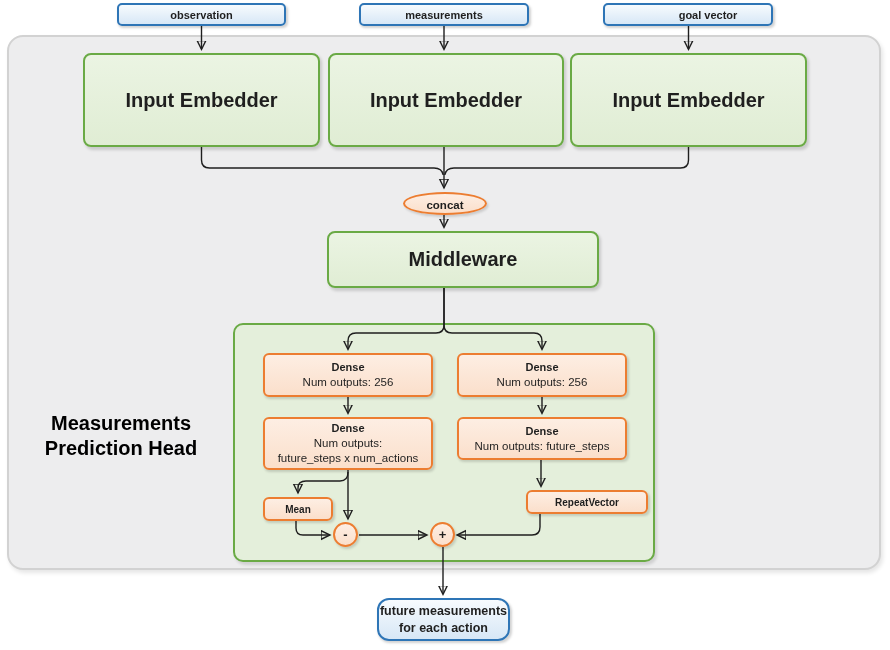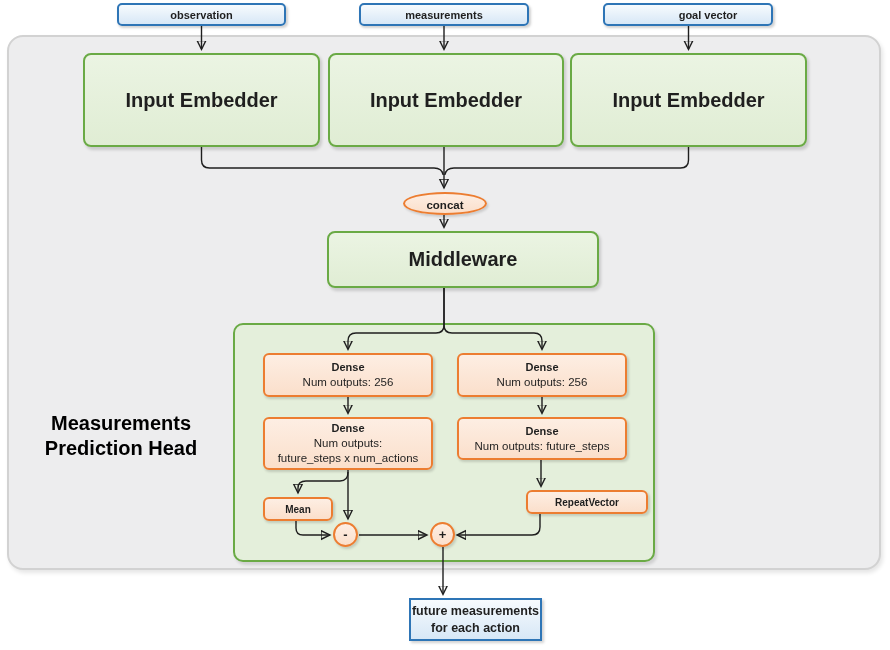--- a/index.html
+++ b/index.html
@@ -24,21 +24,21 @@
   svg.wires path{fill:none;stroke:#1f1f1f;stroke-width:1.4px;}
   
   .node{position:absolute;display:flex;align-items:center;justify-content:center;
         box-sizing:border-box;text-align:center;z-index:3;}
   .blue{
     background:linear-gradient(180deg,#f7fbfe 0%,#d7e7f6 100%);
     border:2px solid #2e75b6;border-radius:5px;
     box-shadow:1.5px 2px 2.5px rgba(0,0,0,.18);
     font-weight:bold;font-size:11px;text-align:center;
   }
-  .blue.out{border-width:2.5px;border-radius:0;font-size:12.5px;line-height:1.3;margin-left:32px;}
+  .blue.out{border-width:2.5px;border-radius:12px;font-size:12.5px;line-height:1.3;}
   .green{
     background:linear-gradient(180deg,#ebf4e3 0%,#e0edd4 100%);
     border:2.5px solid #6aaa45;border-radius:8px;
     box-shadow:2px 2.5px 3px rgba(0,0,0,.15);
     font-weight:bold;font-size:20px;
   }
   .orange{
     background:linear-gradient(180deg,#fdeee3 0%,#fbdfcb 100%);
     border:2.5px solid #ec7d31;border-radius:6px;
     box-shadow:1.5px 2px 2.5px rgba(0,0,0,.15);

